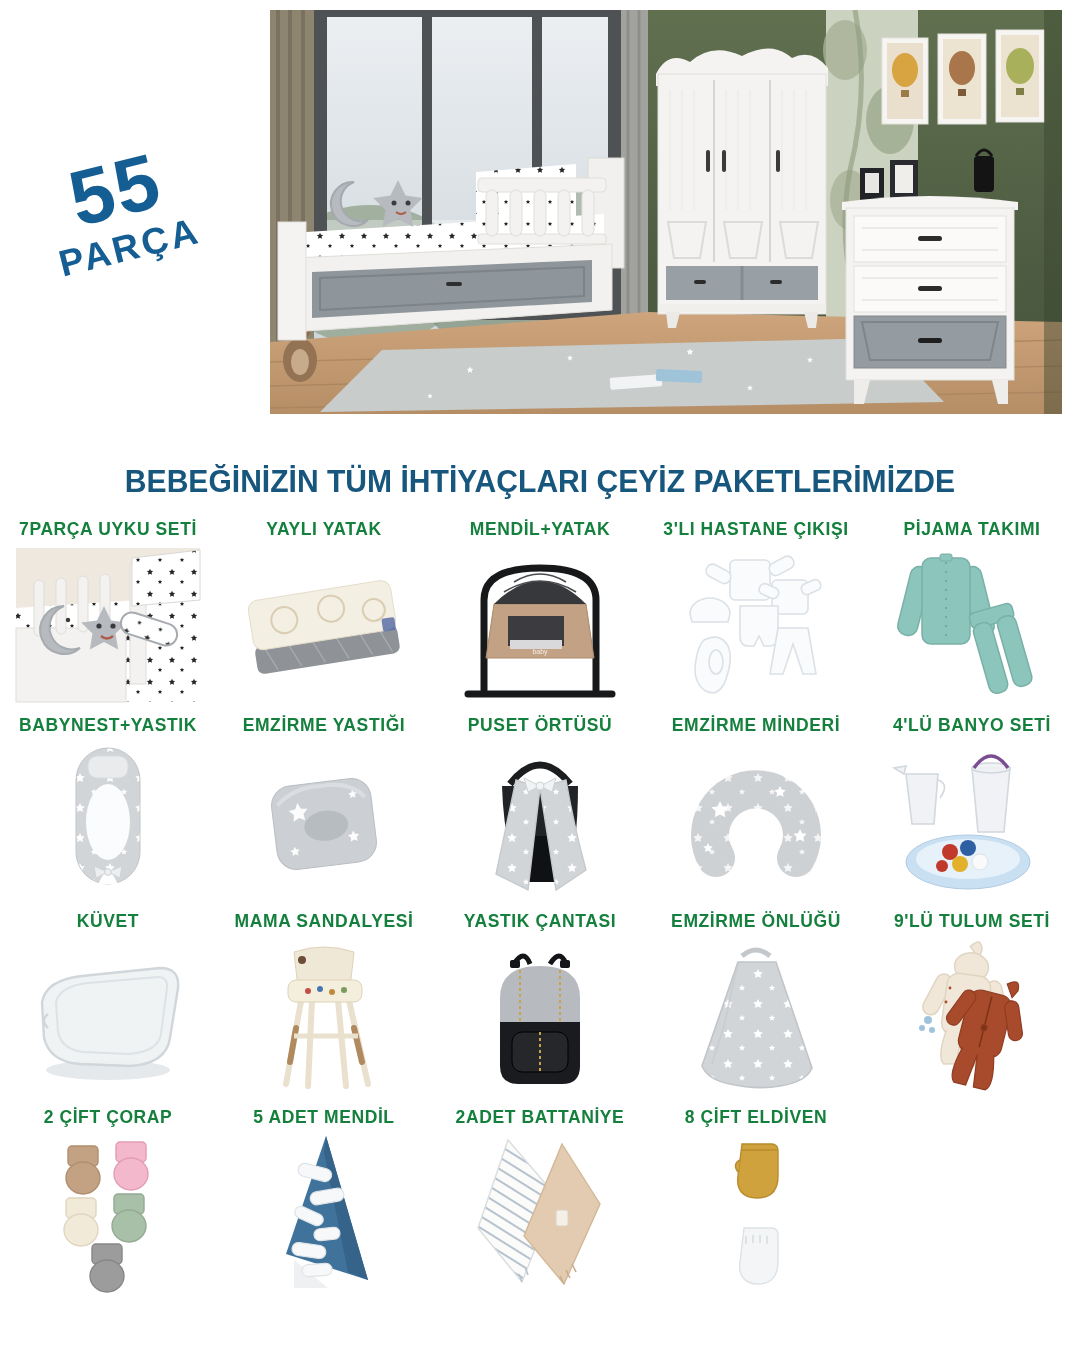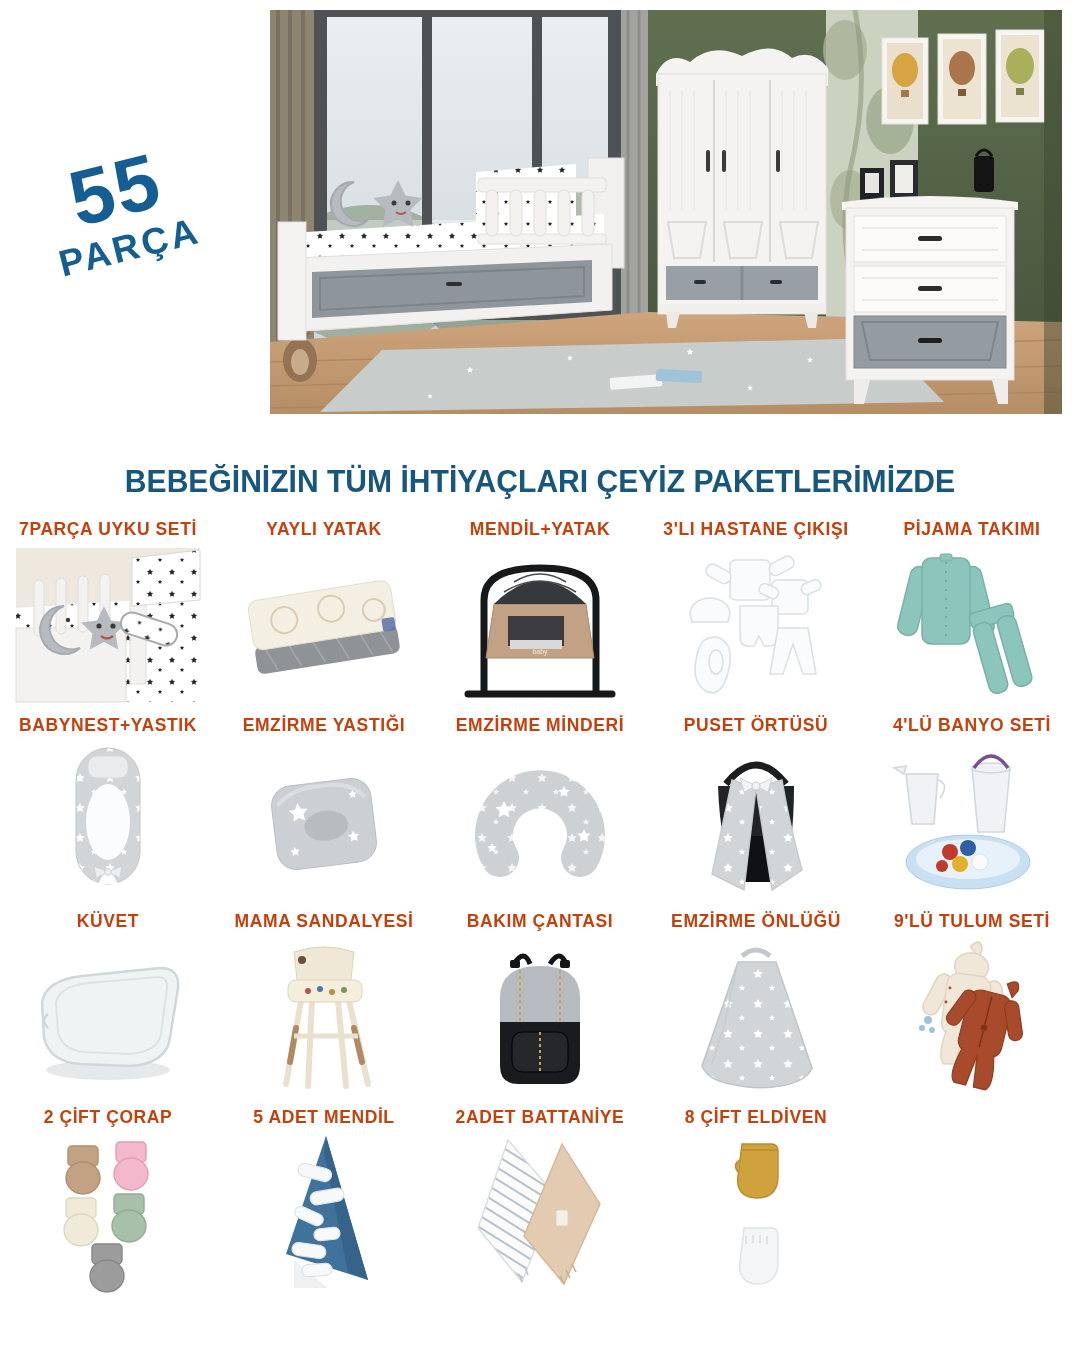--- a/index.html
+++ b/index.html
@@ -14,21 +14,21 @@
   .badge-word{font-size:37px;font-weight:800;letter-spacing:3px;margin-top:2px;}
 
   
   .title{margin:50px 0 0 0;text-align:center;color:#17567D;font-size:31px;font-weight:800;
          letter-spacing:0px;transform:scaleX(.97);transform-origin:center;}
 
   
   .grid{margin-top:16px;display:grid;grid-template-columns:repeat(5,216px);justify-content:center;}
   .cell{width:216px;height:196px;display:flex;flex-direction:column;align-items:center;}
   .cell-label{height:26px;display:flex;align-items:center;justify-content:center;
-              color:#c2410c;font-size:17.5px;font-weight:800;letter-spacing:.6px;white-space:nowrap;}
+              color:#15803d;font-size:17.5px;font-weight:800;letter-spacing:.6px;white-space:nowrap;}
   .cell-img{width:200px;height:166px;display:flex;align-items:center;justify-content:center;}
   svg{display:block;}
   .defs{position:absolute;width:0;height:0;}
 </style>
 </head>
 <body>
 
 <svg class="defs" aria-hidden="true">
   <defs>
     <path id="st" d="M0 -10 L2.9 -4 L9.5 -3.1 L4.8 1.5 L5.9 8.1 L0 5 L-5.9 8.1 L-4.8 1.5 L-9.5 -3.1 L-2.9 -4 Z"></path>
@@ -411,50 +411,50 @@
               <use href="#st" transform="translate(64,108) scale(.5)"></use>
               <use href="#st" transform="translate(128,58) scale(.45)"></use>
             </g>
           </g>
         </svg>
       </div>
     </div>
 
 
     <div class="cell">
+      <div class="cell-label">PUSET ÖRTÜSÜ</div>
+      <div class="cell-img">
+        <svg viewBox="0 0 192 162" width="192" height="162">
+          <path d="M66 44 Q96 6 126 44" stroke="#1c1d1f" stroke-width="7" fill="none"></path>
+          <path d="M58 46 Q60 110 78 138 L122 138 Q134 108 134 46 Z" fill="#222327"></path>
+          <rect x="84" y="96" width="30" height="46" fill="#101114"></rect>
+          <g fill="url(#starsWG)" stroke="#c6cacd" stroke-width="1.4">
+            <path d="M72 40 L96 48 L84 150 L52 134 Q62 88 72 40 Z"></path>
+            <path d="M122 40 L96 48 L112 150 L142 130 Q130 86 122 40 Z"></path>
+          </g>
+          <g fill="#f1f3f4" stroke="#cfd3d6">
+            <polygon points="96,46 80,38 84,52"></polygon>
+            <polygon points="96,46 112,38 108,52"></polygon>
+            <circle cx="96" cy="46" r="4"></circle>
+          </g>
+        </svg>
+      </div>
+    </div>
+
+    <div class="cell">
       <div class="cell-label">EMZİRME MİNDERİ</div>
       <div class="cell-img">
         <svg viewBox="0 0 192 162" width="192" height="162">
           <path d="M56 118 A46 46 0 1 1 136 118" fill="none" stroke="url(#starsWG)" stroke-width="38" stroke-linecap="round"></path>
           <path d="M56 118 A46 46 0 1 1 136 118" fill="none" stroke="#b9bec2" stroke-width="38" stroke-linecap="round" opacity=".15"></path>
           <g fill="#ffffff">
             <use href="#st" transform="translate(60,70) scale(.9)"></use>
             <use href="#st" transform="translate(120,52) scale(.6)"></use>
             <use href="#st" transform="translate(140,96) scale(.7)"></use>
             <use href="#st" transform="translate(48,108) scale(.5)"></use>
-          </g>
-        </svg>
-      </div>
-    </div>
-
-    <div class="cell">
-      <div class="cell-label">PUSET ÖRTÜSÜ</div>
-      <div class="cell-img">
-        <svg viewBox="0 0 192 162" width="192" height="162">
-          <path d="M66 44 Q96 6 126 44" stroke="#1c1d1f" stroke-width="7" fill="none"></path>
-          <path d="M58 46 Q60 110 78 138 L122 138 Q134 108 134 46 Z" fill="#222327"></path>
-          <rect x="84" y="96" width="30" height="46" fill="#101114"></rect>
-          <g fill="url(#starsWG)" stroke="#c6cacd" stroke-width="1.4">
-            <path d="M72 40 L96 48 L84 150 L52 134 Q62 88 72 40 Z"></path>
-            <path d="M122 40 L96 48 L112 150 L142 130 Q130 86 122 40 Z"></path>
-          </g>
-          <g fill="#f1f3f4" stroke="#cfd3d6">
-            <polygon points="96,46 80,38 84,52"></polygon>
-            <polygon points="96,46 112,38 108,52"></polygon>
-            <circle cx="96" cy="46" r="4"></circle>
           </g>
         </svg>
       </div>
     </div>
 
     <div class="cell">
       <div class="cell-label">4'LÜ BANYO SETİ</div>
       <div class="cell-img">
         <svg viewBox="0 0 192 162" width="192" height="162">
           <g fill="#eef1f4" stroke="#d2d8dd" stroke-width="1.6" fill-opacity=".9">
@@ -510,21 +510,21 @@
               <circle cx="92" cy="53" r="3" fill="#4a76b0"></circle>
             <circle cx="104" cy="56" r="3" fill="#c08a3e"></circle>
               <circle cx="116" cy="54" r="3" fill="#7a9a5e"></circle>
           </g>
           <circle cx="74" cy="24" r="4" fill="#6b4e35"></circle>
         </svg>
       </div>
     </div>
 
     <div class="cell">
-      <div class="cell-label">BAKIM ÇANTASI</div>
+      <div class="cell-label">YASTIK ÇANTASI</div>
       <div class="cell-img">
         <svg viewBox="0 0 192 162" width="192" height="162">
           <path d="M70 28 q10 -16 16 0 M106 28 q10 -16 16 0" stroke="#141518" stroke-width="5" fill="none"></path>
           <path d="M56 62 Q56 30 96 30 Q136 30 136 62 L136 90 L56 90 Z" fill="#b7babf"></path>
           <path d="M56 86 h80 v44 q0 18 -18 18 h-44 q-18 0 -18 -18 Z" fill="#1a1b1e"></path>
           <line x1="76" y1="34" x2="76" y2="86" stroke="#c8a349" stroke-width="2" stroke-dasharray="3 3"></line>
           <line x1="116" y1="34" x2="116" y2="86" stroke="#c8a349" stroke-width="2" stroke-dasharray="3 3"></line>
           <rect x="68" y="96" width="56" height="40" rx="10" fill="#26272b" stroke="#000"></rect>
           <line x1="96" y1="96" x2="96" y2="136" stroke="#c8a349" stroke-width="2" stroke-dasharray="3 3"></line>
           <rect x="66" y="24" width="10" height="8" rx="2" fill="#141518"></rect>

